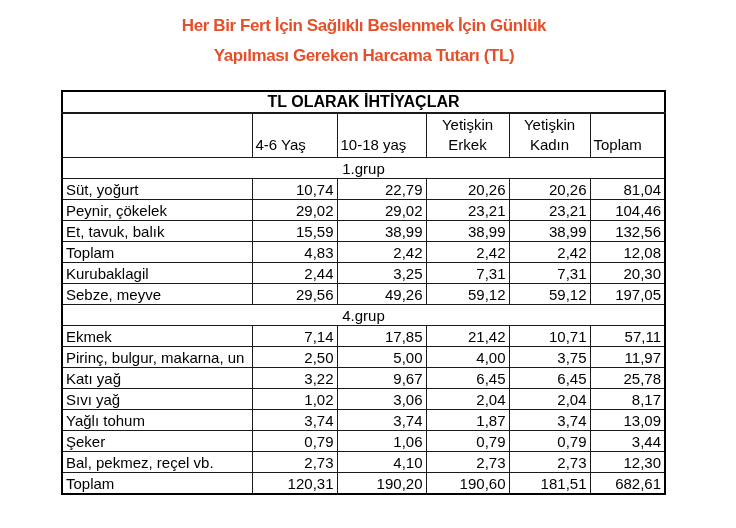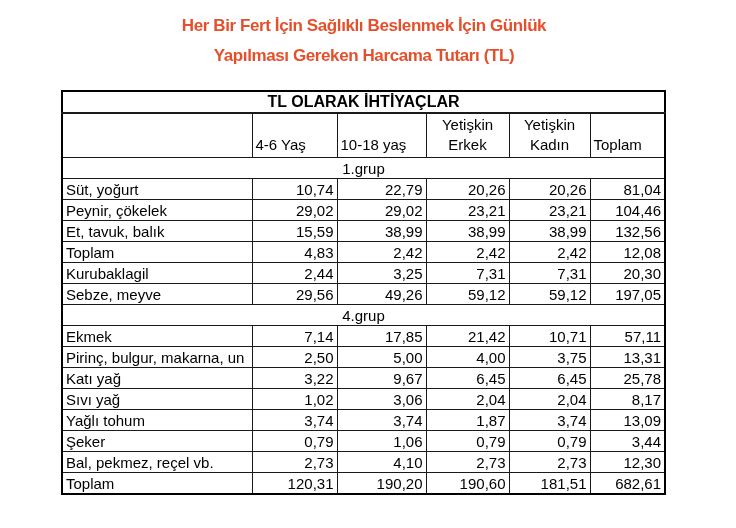--- a/index.html
+++ b/index.html
@@ -171,21 +171,21 @@
             <td class="value-cell">21,42</td>
             <td class="value-cell">10,71</td>
             <td class="value-cell">57,11</td>
           </tr>
           <tr>
             <td class="item-cell">Pirinç, bulgur, makarna, un</td>
             <td class="value-cell">2,50</td>
             <td class="value-cell">5,00</td>
             <td class="value-cell">4,00</td>
             <td class="value-cell">3,75</td>
-            <td class="value-cell">13,31</td>
+            <td class="value-cell">11,97</td>
           </tr>
           <tr>
             <td class="item-cell">Katı yağ</td>
             <td class="value-cell">3,22</td>
             <td class="value-cell">9,67</td>
             <td class="value-cell">6,45</td>
             <td class="value-cell">6,45</td>
             <td class="value-cell">25,78</td>
           </tr>
           <tr>

